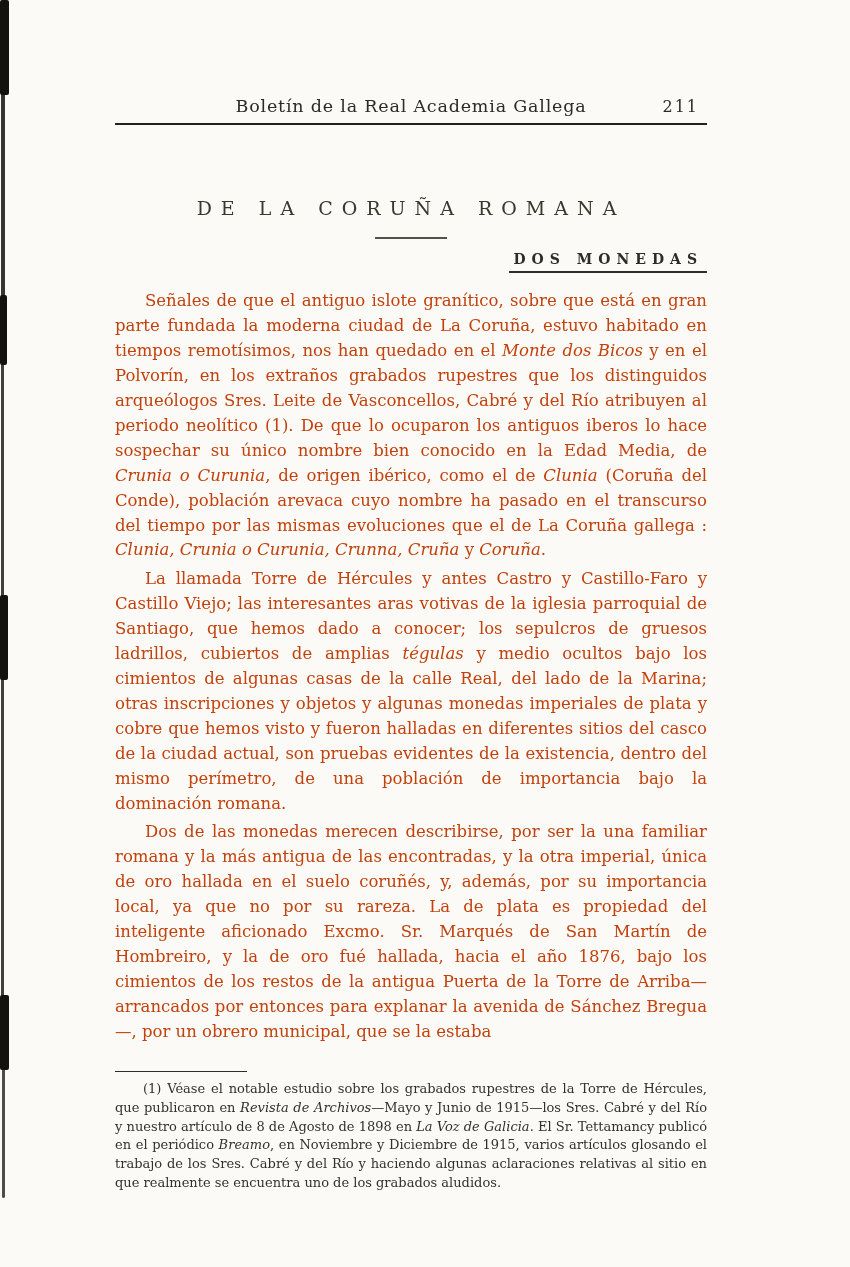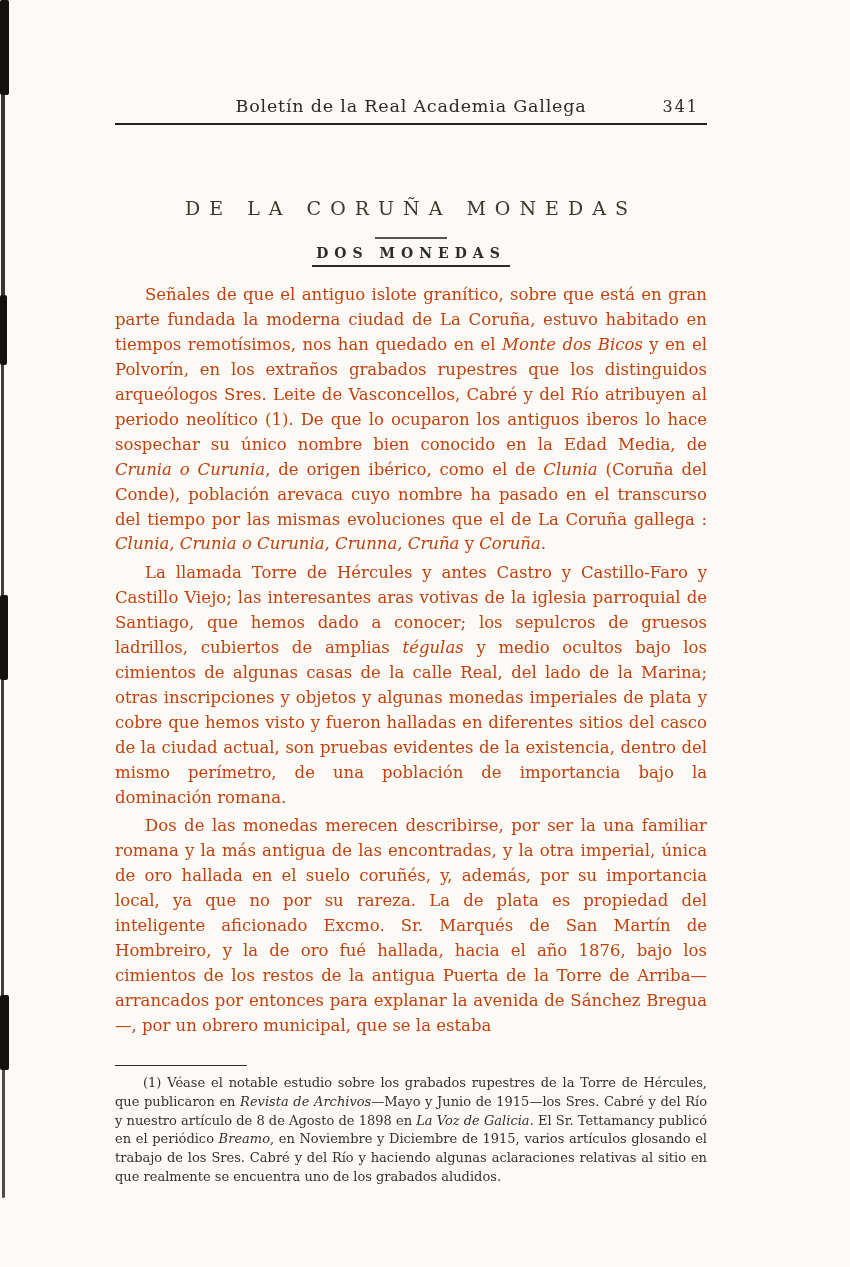--- a/index.html
+++ b/index.html
@@ -50,21 +50,21 @@
     font-size: 19px;
     line-height: 26px;
     letter-spacing: 9px;
     color: #3a372f;
   }
   .title-divider {
     width: 72px; height: 2px;
     background: #55524a;
     margin: 16px auto 0 auto;
   }
-  .section-heading-wrap { margin-top: 4px; text-align: center; }
+  .section-heading-wrap { margin-top: 10px; text-align: right; }
   .section-heading {
     display: inline-block;
     font-size: 14px;
     font-weight: bold;
     letter-spacing: 6px;
     color: #2e2c26;
     border-bottom: 2.4px solid #2e2c26;
     padding: 0 4px 4px 4px;
   }
 
@@ -103,26 +103,26 @@
     <div class="mark m5"></div>
     <div class="mark m6"></div>
     <div class="mark m7"></div>
     <div class="mark m8"></div>
   </div>
 
   <div class="content">
 
     <div class="header-row">
       <span>Boletín de la Real Academia Gallega</span>
-      <span class="page-number">341</span>
+      <span class="page-number">211</span>
     </div>
 
     <div class="header-rule"></div>
 
-    <div class="article-title">DE LA CORUÑA MONEDAS</div>
+    <div class="article-title">DE LA CORUÑA ROMANA</div>
 
     <div class="title-divider"></div>
 
     <div class="section-heading-wrap">
       <span class="section-heading">DOS MONEDAS</span>
     </div>
 
     <div class="body-text">
         <p class="para"><span>Señales de que el antiguo islote granítico, sobre que está en gran parte fundada la moderna ciudad de La Coruña, estuvo habitado en tiempos remotísimos, nos han quedado en el </span><span class="it">Monte dos Bicos</span><span> y en el Polvorín, en los extraños grabados rupestres que los distinguidos arqueólogos Sres. Leite de Vasconcellos, Cabré y del Río atribuyen al periodo neolítico (1). De que lo ocuparon los antiguos iberos lo hace sospechar su único nombre bien conocido en la Edad Media, de </span><span class="it">Crunia o Curunia</span><span>, de origen ibérico, como el de </span><span class="it">Clunia</span><span> (Coruña del Conde), población arevaca cuyo nombre ha pasado en el transcurso del tiempo por las mismas evoluciones que el de La Coruña gallega : </span><span class="it">Clunia, Crunia o Curunia, Crunna, Cruña</span><span> y </span><span class="it">Coruña</span><span>.</span></p>
         <p class="para"><span>La llamada Torre de Hércules y antes Castro y Castillo-Faro y Castillo Viejo; las interesantes aras votivas de la iglesia parroquial de Santiago, que hemos dado a conocer; los sepulcros de gruesos ladrillos, cubiertos de amplias </span><span class="it">tégulas</span><span> y medio ocultos bajo los cimientos de algunas casas de la calle Real, del lado de la Marina; otras inscripciones y objetos y algunas monedas imperiales de plata y cobre que hemos visto y fueron halladas en diferentes sitios del casco de la ciudad actual, son pruebas evidentes de la existencia, dentro del mismo perímetro, de una población de importancia bajo la dominación romana.</span></p>

